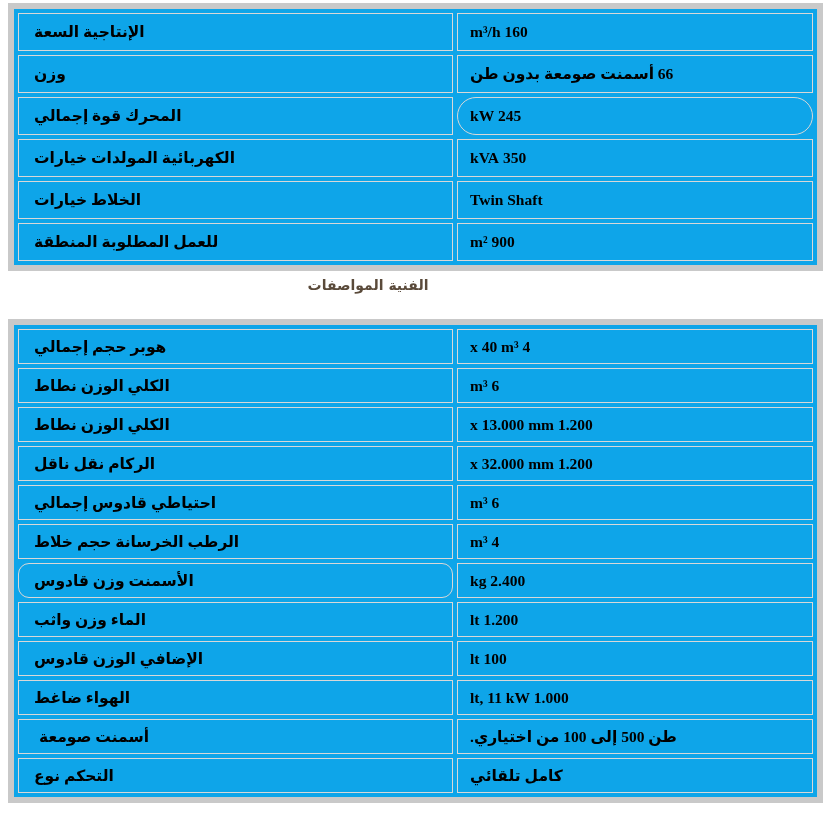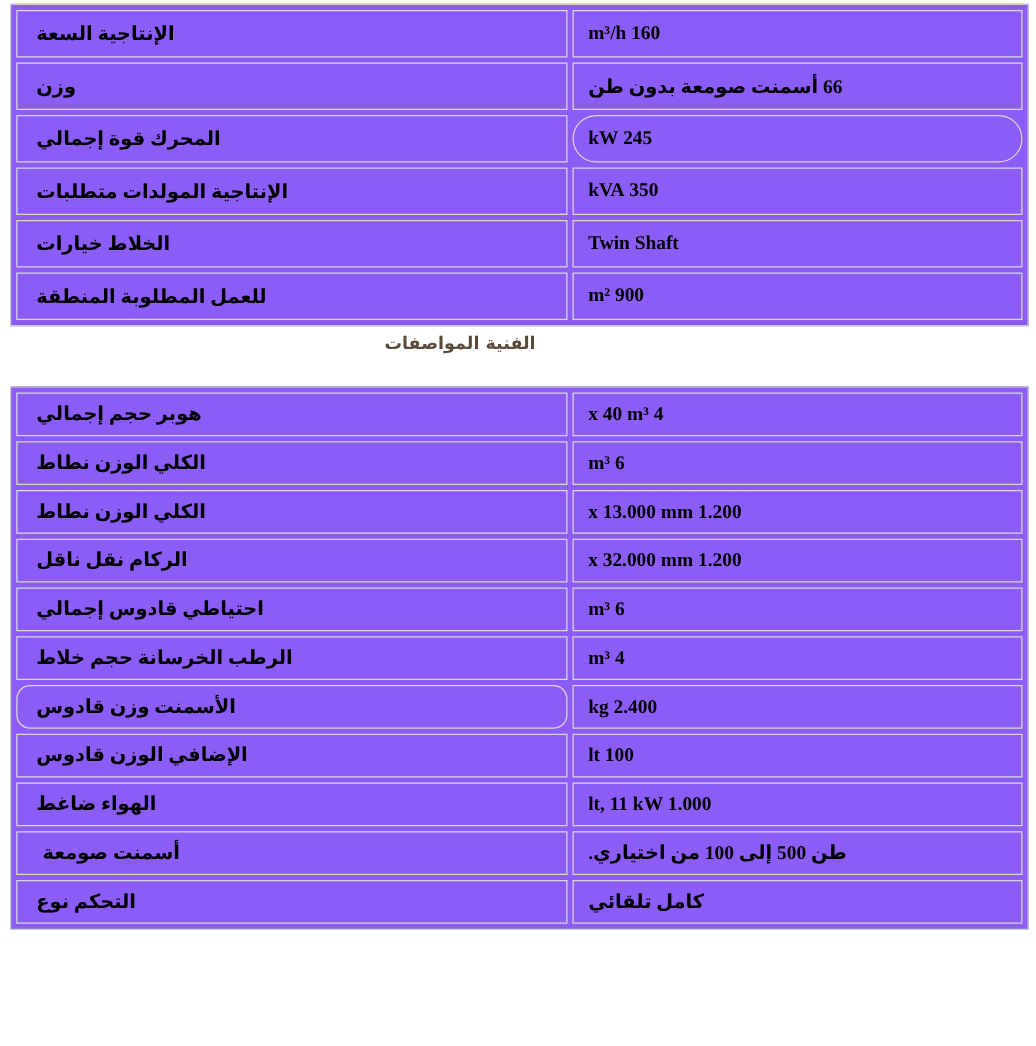--- a/index.html
+++ b/index.html
@@ -9,22 +9,22 @@
     font-family: "Liberation Serif", "DejaVu Serif", serif;
   }
   .page {
     width: 815px;
     margin: 3px 0 0 8px;
   }
   table.spec {
     width: 100%;
     border-collapse: separate;
     border-spacing: 4px;
-    border: 1px solid #0ea5e9;
-    background: #8b5cf6;
+    border: 6px solid #0ea5e9;
+    background: #0ea5e9;
     table-layout: fixed;
   }
   table.spec td {
     border: 1px solid #d8d8d8;
     box-sizing: border-box;
     direction: rtl;
     text-align: left;
     font-weight: bold;
     font-size: 15.5px;
     color: #000000;
@@ -73,21 +73,21 @@
         </tr>
         <tr>
           <td class="label-cell" style="border-color: rgb(216, 216, 216); color: rgb(0, 0, 0);">وزن</td>
           <td class="value-cell" style="border-color: rgb(216, 216, 216); color: rgb(0, 0, 0);">66 أسمنت صومعة بدون طن</td>
         </tr>
         <tr>
           <td class="label-cell" style="border-color: rgb(216, 216, 216); color: rgb(0, 0, 0);">المحرك قوة إجمالي</td>
           <td class="value-cell" style="border-color: rgb(216, 216, 216); color: rgb(0, 0, 0); border-radius: 19px;">245 kW</td>
         </tr>
         <tr>
-          <td class="label-cell" style="border-color: rgb(216, 216, 216); color: rgb(0, 0, 0);">الإنتاجية المولدات متطلبات</td>
+          <td class="label-cell" style="border-color: rgb(216, 216, 216); color: rgb(0, 0, 0);">الكهربائية المولدات خيارات</td>
           <td class="value-cell" style="border-color: rgb(216, 216, 216); color: rgb(0, 0, 0);">350 kVA</td>
         </tr>
         <tr>
           <td class="label-cell" style="border-color: rgb(216, 216, 216); color: rgb(0, 0, 0);">الخلاط خيارات</td>
           <td class="value-cell" style="border-color: rgb(216, 216, 216); color: rgb(0, 0, 0);">Twin Shaft</td>
         </tr>
         <tr>
           <td class="label-cell" style="border-color: rgb(216, 216, 216); color: rgb(0, 0, 0);">للعمل المطلوبة المنطقة</td>
           <td class="value-cell" style="border-color: rgb(216, 216, 216); color: rgb(0, 0, 0);">900 m²</td>
         </tr>
@@ -120,20 +120,24 @@
         </tr>
         <tr>
           <td class="label-cell" style="border-color: rgb(216, 216, 216); color: rgb(0, 0, 0);">الرطب الخرسانة حجم خلاط</td>
           <td class="value-cell" style="border-color: rgb(216, 216, 216); color: rgb(0, 0, 0);">4 m³</td>
         </tr>
         <tr>
           <td class="label-cell" style="border-color: rgb(216, 216, 216); color: rgb(0, 0, 0); border-radius: 11px;">الأسمنت وزن قادوس</td>
           <td class="value-cell" style="border-color: rgb(216, 216, 216); color: rgb(0, 0, 0);">2.400 kg</td>
         </tr>
         <tr>
+          <td class="label-cell" style="border-color: rgb(216, 216, 216); color: rgb(0, 0, 0);">الماء وزن واثب</td>
+          <td class="value-cell" style="border-color: rgb(216, 216, 216); color: rgb(0, 0, 0);">1.200 lt</td>
+        </tr>
+        <tr>
           <td class="label-cell" style="border-color: rgb(216, 216, 216); color: rgb(0, 0, 0);">الإضافي الوزن قادوس</td>
           <td class="value-cell" style="border-color: rgb(216, 216, 216); color: rgb(0, 0, 0);">100 lt</td>
         </tr>
         <tr>
           <td class="label-cell" style="border-color: rgb(216, 216, 216); color: rgb(0, 0, 0);">الهواء ضاغط</td>
           <td class="value-cell" style="border-color: rgb(216, 216, 216); color: rgb(0, 0, 0);">1.000 lt, 11 kW</td>
         </tr>
         <tr>
           <td class="label-cell" style="border-color: rgb(216, 216, 216); color: rgb(0, 0, 0); padding-left: 20px;">أسمنت صومعة</td>
           <td class="value-cell" style="border-color: rgb(216, 216, 216); color: rgb(0, 0, 0);">طن 500 إلى 100 من اختياري.</td>

